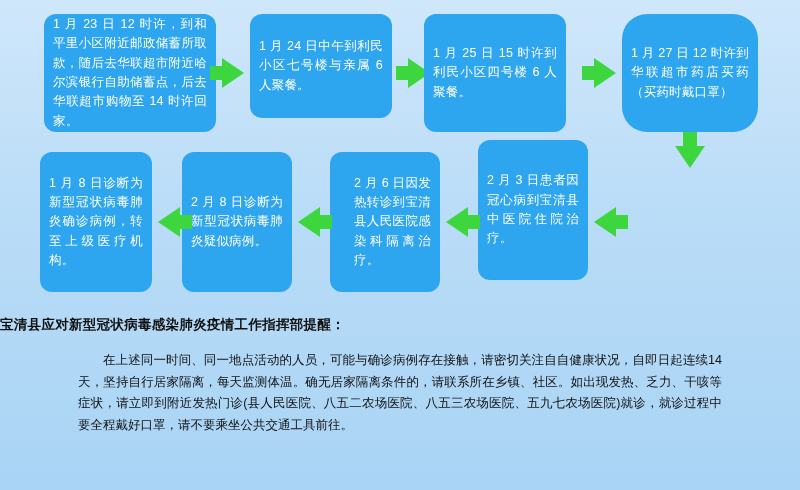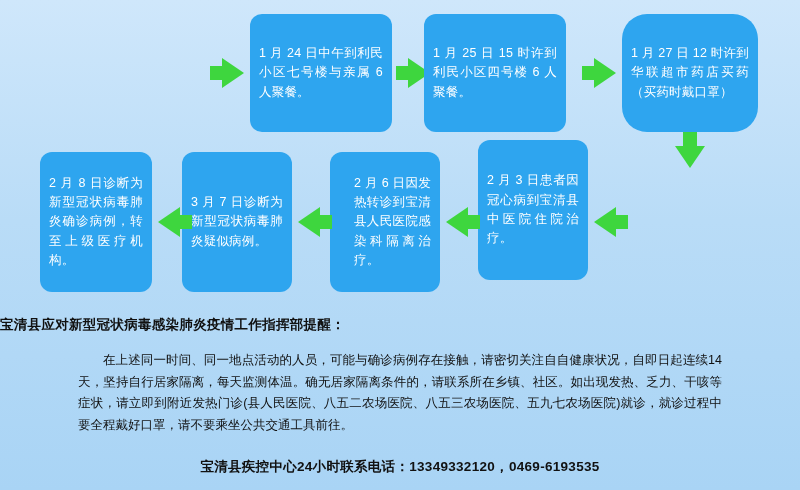--- a/index.html
+++ b/index.html
@@ -39,21 +39,21 @@
     align-items: center;
   }
   .card span {
     display: block;
     width: 100%;
     text-align: justify;
     text-align-last: left;
   }
   
   .r1c1 { left: 44px;  top: 14px;  width: 172px; height: 118px; }
-  .r1c2 { left: 250px; top: 14px;  width: 142px; height: 118px; }
+  .r1c2 { left: 250px; top: 14px;  width: 142px; height: 104px; }
   .r1c3 { left: 424px; top: 14px;  width: 142px; height: 118px; }
   .r1c4 { left: 622px; top: 14px;  width: 136px; height: 118px; border-radius: 25px; }
   
   .r2c5 { left: 622px; top: 152px; width: 136px; height: 140px; }
   .r2c4 { left: 478px; top: 140px; width: 110px; height: 140px; }
   .r2c3 { left: 330px; top: 152px; width: 110px; height: 140px; padding-left: 24px; }
   .r2c2 { left: 182px; top: 152px; width: 110px; height: 140px; }
   .r2c1 { left: 40px;  top: 152px; width: 112px; height: 140px; }
 
   
@@ -148,20 +148,23 @@
     letter-spacing: 0.3px;
   }
 </style>
 </head>
 <body>
 
 <div class="page">
 
   <div class="flow">
 
+    <div class="card r1c1">
+      <span>1 月 23 日 12 时许，到和平里小区附近邮政储蓄所取款，随后去华联超市附近哈尔滨银行自助储蓄点，后去华联超市购物至 14 时许回家。</span>
+    </div>
     <div class="arrow arrow-right a1"></div>
 
     <div class="card r1c2">
       <span>1 月 24 日中午到利民小区七号楼与亲属 6 人聚餐。</span>
     </div>
     <div class="arrow arrow-right a2"></div>
 
     <div class="card r1c3">
       <span>1 月 25 日 15 时许到利民小区四号楼 6 人聚餐。</span>
     </div>
@@ -179,31 +182,30 @@
       <span>2 月 3 日患者因冠心病到宝清县中医院住院治疗。</span>
     </div>
     <div class="arrow arrow-left a6"></div>
 
     <div class="card r2c3">
       <span>2 月 6 日因发热转诊到宝清县人民医院感染科隔离治疗。</span>
     </div>
     <div class="arrow arrow-left a7"></div>
 
     <div class="card r2c2">
-      <span>3 月 7 日诊断为新型冠状病毒肺炎疑似病例。</span>
+      <span>2 月 8 日诊断为新型冠状病毒肺炎疑似病例。</span>
     </div>
     <div class="arrow arrow-left a8"></div>
 
     <div class="card r2c1">
-      <span>2 月 8 日诊断为新型冠状病毒肺炎确诊病例，转至上级医疗机构。</span>
+      <span>1 月 8 日诊断为新型冠状病毒肺炎确诊病例，转至上级医疗机构。</span>
     </div>
 
   </div>
 
   <div class="notice">
     <div class="notice-title">宝清县应对新型冠状病毒感染肺炎疫情工作指挥部提醒：</div>
     <div class="notice-body">
       <p>在上述同一时间、同一地点活动的人员，可能与确诊病例存在接触，请密切关注自自健康状况，自即日起连续14天，坚持自行居家隔离，每天监测体温。确无居家隔离条件的，请联系所在乡镇、社区。如出现发热、乏力、干咳等症状，请立即到附近发热门诊(县人民医院、八五二农场医院、八五三农场医院、五九七农场医院)就诊，就诊过程中要全程戴好口罩，请不要乘坐公共交通工具前往。</p>
     </div>
-    <div class="hotline">宝清县疾控中心24小时联系电话：13349332120，0469-6193535</div>
   </div>
 
 </div>
 
 </body></html>

